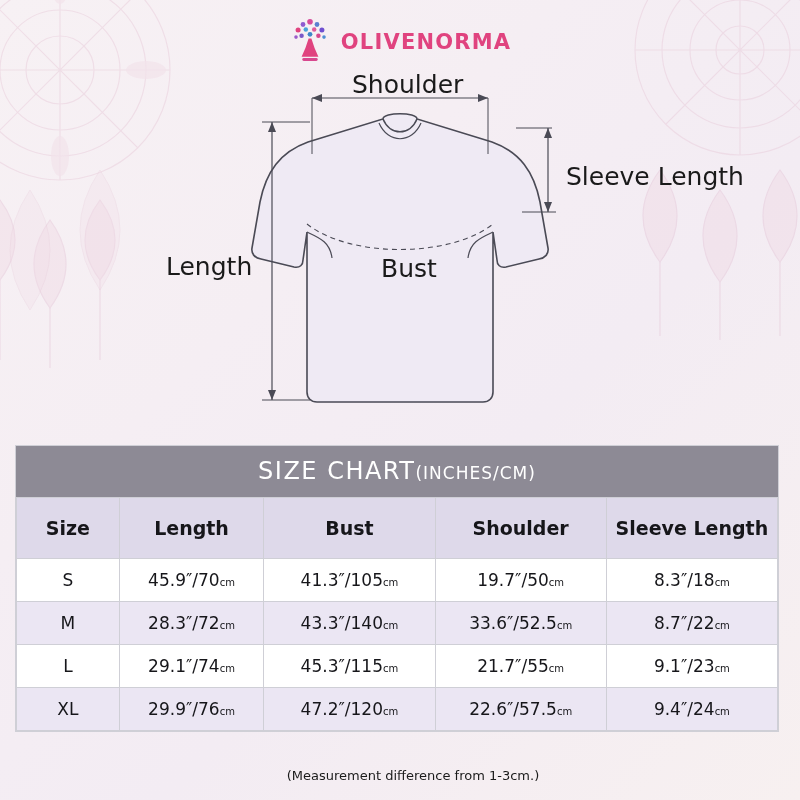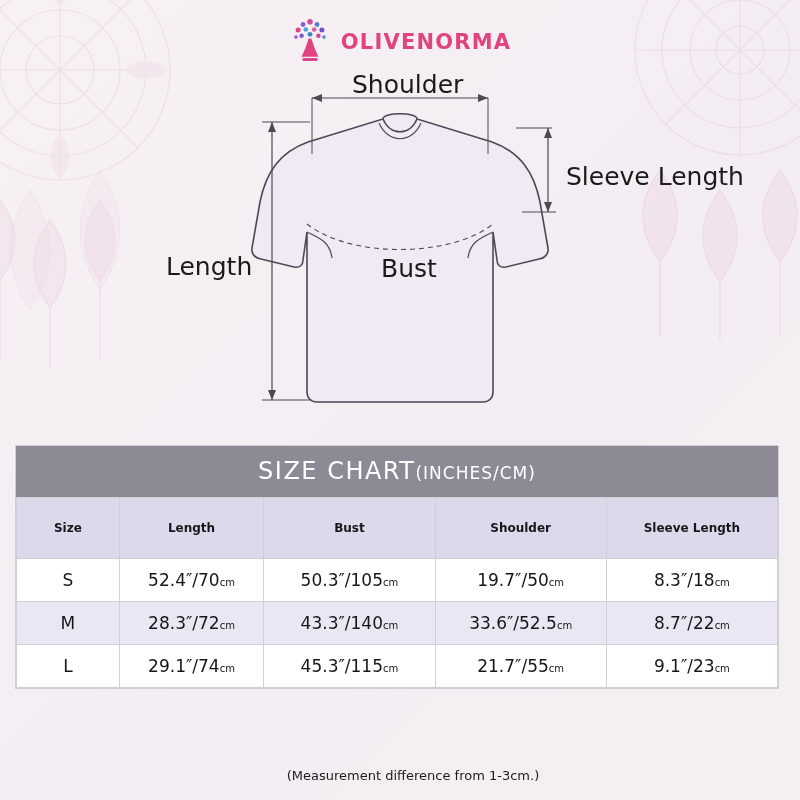--- a/index.html
+++ b/index.html
@@ -96,21 +96,21 @@
   }
   .cap-small { font-size: 17px; letter-spacing: 1px; }
   table.size th, table.size td {
     border: 1px solid #cfcfd6;
     text-align: center;
     font-family: "DejaVu Sans", sans-serif;
     color: #16161a;
   }
   table.size thead th {
     background: #ded9ea;
-    font-size: 12px;
+    font-size: 19px;
     height: 58px;
     font-weight: bold;
   }
   table.size tbody td {
     height: 40px;
     font-size: 17px;
   }
   table.size tbody tr.alt td { background: #ebe6f3; }
   table.size tbody tr td:first-child { font-size: 17px; }
   .unit { font-size: 10px; }
@@ -273,37 +273,44 @@
           <th>Size</th>
           <th>Length</th>
           <th>Bust</th>
           <th>Shoulder</th>
           <th>Sleeve Length</th>
         </tr>
       </thead>
       <tbody>
         <tr>
           <td>S</td>
-          <td><span>52.4″/70</span><span class="unit">cm</span></td>
-          <td><span>50.3″/105</span><span class="unit">cm</span></td>
+          <td><span>45.9″/70</span><span class="unit">cm</span></td>
+          <td><span>41.3″/105</span><span class="unit">cm</span></td>
           <td><span>19.7″/50</span><span class="unit">cm</span></td>
           <td><span>8.3″/18</span><span class="unit">cm</span></td>
         </tr>
         <tr class="alt">
           <td>M</td>
           <td><span>28.3″/72</span><span class="unit">cm</span></td>
           <td><span>43.3″/140</span><span class="unit">cm</span></td>
           <td><span>33.6″/52.5</span><span class="unit">cm</span></td>
           <td><span>8.7″/22</span><span class="unit">cm</span></td>
         </tr>
         <tr>
           <td>L</td>
           <td><span>29.1″/74</span><span class="unit">cm</span></td>
           <td><span>45.3″/115</span><span class="unit">cm</span></td>
           <td><span>21.7″/55</span><span class="unit">cm</span></td>
           <td><span>9.1″/23</span><span class="unit">cm</span></td>
         </tr>
+        <tr class="alt">
+          <td>XL</td>
+          <td><span>29.9″/76</span><span class="unit">cm</span></td>
+          <td><span>47.2″/120</span><span class="unit">cm</span></td>
+          <td><span>22.6″/57.5</span><span class="unit">cm</span></td>
+          <td><span>9.4″/24</span><span class="unit">cm</span></td>
+        </tr>
       </tbody>
     </table>
   </div>
 
   <div class="note">(Measurement difference from 1-3cm.)</div>
 </div>
 
 </body></html>

